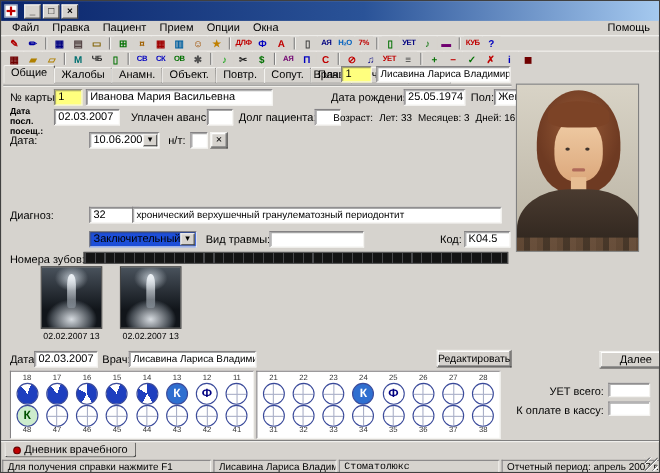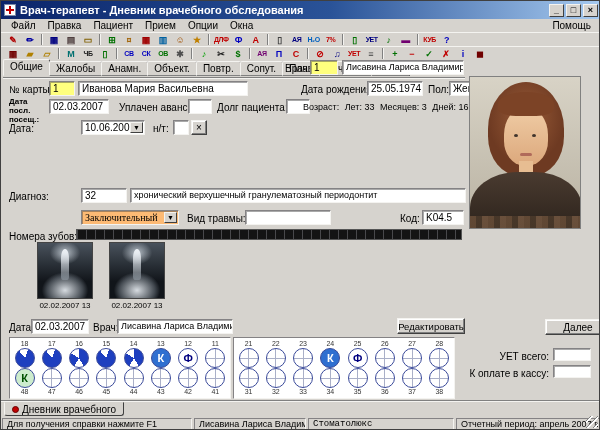--- a/index.html
+++ b/index.html
@@ -42,23 +42,23 @@
          border-color:#848284 #f4f3f0 #f4f3f0 #848284;box-shadow:inset 1px 1px 0 rgba(64,64,64,.45);
          font-size:10px;padding:1px 3px;white-space:nowrap;overflow:hidden;}
   .field.hl{background:#ffff7e;}
   .field.f9{font-size:9px;}
   .btn{position:absolute;background:#d6d3ce;border:1px solid;border-color:#f4f3f0 #404040 #404040 #f4f3f0;
        box-shadow:inset -1px -1px 0 #808080,inset 1px 1px 0 #fff;
        font-size:10px;display:flex;align-items:center;justify-content:center;}
   .arrowbtn{position:absolute;right:1px;top:1px;bottom:1px;width:13px;background:#d6d3ce;
             border:1px solid;border-color:#f4f3f0 #404040 #404040 #f4f3f0;
             font-size:7px;display:flex;align-items:center;justify-content:center;}
-  .combo{position:absolute;height:15px;background:#fdba74;border:1px solid;
+  .combo{position:absolute;height:15px;background:#1d4ed8;border:1px solid;
          border-color:#848284 #f4f3f0 #f4f3f0 #848284;box-shadow:inset 1px 1px 0 rgba(64,64,64,.45);
-         font-size:10px;padding:1px 16px 1px 3px;white-space:nowrap;overflow:hidden;font-family:Liberation Serif, serif;}
+         font-size:10px;padding:1px 16px 1px 3px;white-space:nowrap;overflow:hidden;}
   .groove{position:absolute;height:0;border-top:1px solid #808080;border-bottom:1px solid #f4f3f0;}
   
   .strip{position:absolute;background:#141414 repeating-linear-gradient(90deg,rgba(210,210,220,.28) 0 1px,transparent 1px 9px);
          border:1px solid #555;}
   .xrays{position:absolute;left:36px;top:241px;display:flex;gap:16px;}
   .xr-wrap{width:56px;}
   .xray{width:56px;height:57px;border:1px solid #444;position:relative;overflow:hidden;
         background:radial-gradient(40% 30% at 50% 18%,rgba(215,224,232,.8),transparent 70%),
                    radial-gradient(55% 42% at 50% 86%,rgba(236,241,246,.9),rgba(140,150,160,.4) 60%,transparent 78%),
                    linear-gradient(180deg,#49525c,#11151a 70%);}
@@ -111,21 +111,20 @@
   .grip{position:absolute;right:1px;bottom:1px;width:12px;height:12px;
         background:repeating-linear-gradient(135deg,transparent 0 3px,#808080 3px 4px,#fff 4px 5px);}
 </style>
 </head>
 <body>
 
 <div class="window">
 
   <div class="titlebar">
     <span class="app-icon"></span>
-    <span class="title-text">Врач-терапевт - Дневник врачебного обследования</span>
     <span class="tbbtn">_</span>
     <span class="tbbtn">□</span>
     <span class="tbbtn">×</span>
   </div>
 
   <div class="menubar">
     <span class="menu-left" id="menu-items">
         <span class="menu-item">Файл</span>
         <span class="menu-item">Правка</span>
         <span class="menu-item">Пациент</span>
@@ -249,21 +248,21 @@
   <div class="field" style="left:80px;top:119px;width:64px">
     <span>10.06.2007</span>
     <span class="arrowbtn">▼</span>
   </div>
   <span class="lbl" style="left:152px;top:122px">н/т:</span>
   <div class="field" style="left:172px;top:119px;width:16px"></div>
   <div class="btn" style="left:190px;top:119px;width:16px;height:15px">×</div>
 
   <span class="lbl" style="left:8px;top:190px">Диагноз:</span>
   <div class="field" style="left:80px;top:187px;width:46px">32</div>
-  <div class="field f9" style="left:129px;top:187px;width:336px">хронический верхушечный гранулематозный периодонтит</div>
+  <div class="field f9" style="left:119px;top:187px;width:336px">хронический верхушечный гранулематозный периодонтит</div>
 
   <div class="combo" style="left:80px;top:209px;width:98px">
     <span>Заключительный</span>
     <span class="arrowbtn">▼</span>
   </div>
   <span class="lbl" style="left:186px;top:212px">Вид травмы:</span>
   <div class="field" style="left:244px;top:209px;width:86px"></div>
   <span class="lbl" style="left:399px;top:212px">Код:</span>
   <div class="field" style="left:421px;top:209px;width:42px">K04.5</div>
 

